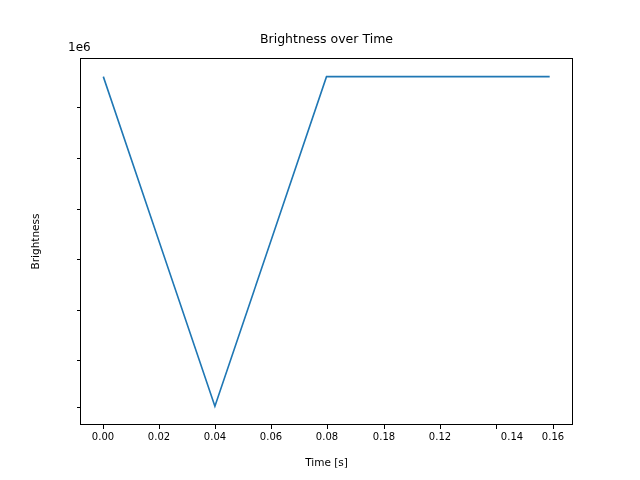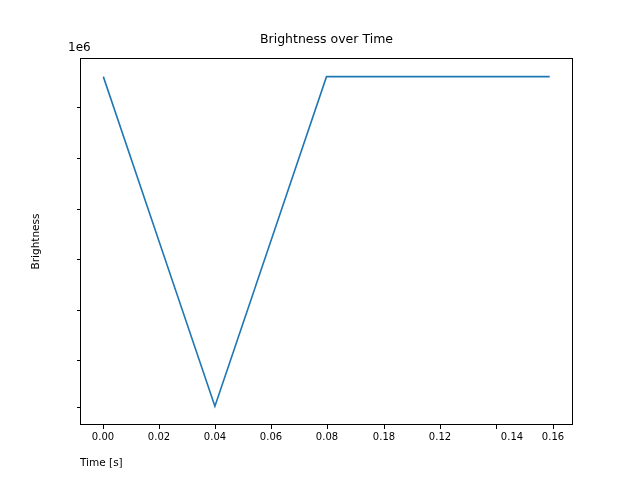--- a/index.html
+++ b/index.html
@@ -78,20 +78,21 @@
     top: 425px;
     width: 0;
     height: 3.5px;
     border-left: 0.9px solid #000000;
   }
   #xlabel {
     position: absolute;
     left: 80px;
     width: 493px;
     top: 456px;
+    text-align: center;
     font-size: 10.5px;
     color: #000000;
     line-height: 13px;
     white-space: nowrap;
   }
   #ylabel {
     position: absolute;
     left: 0;
     top: 0;
     width: 367px;

